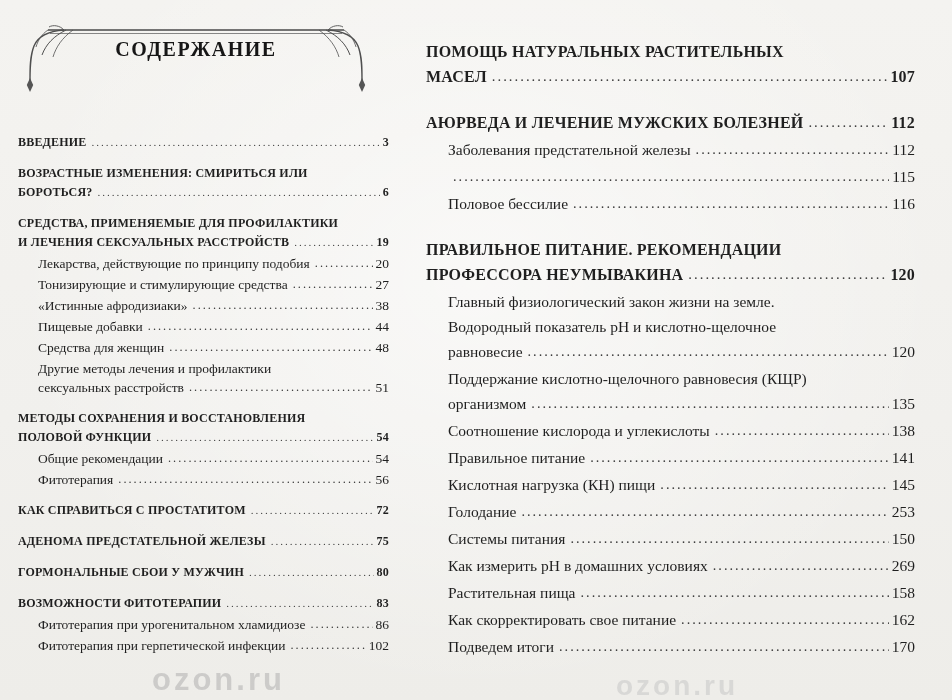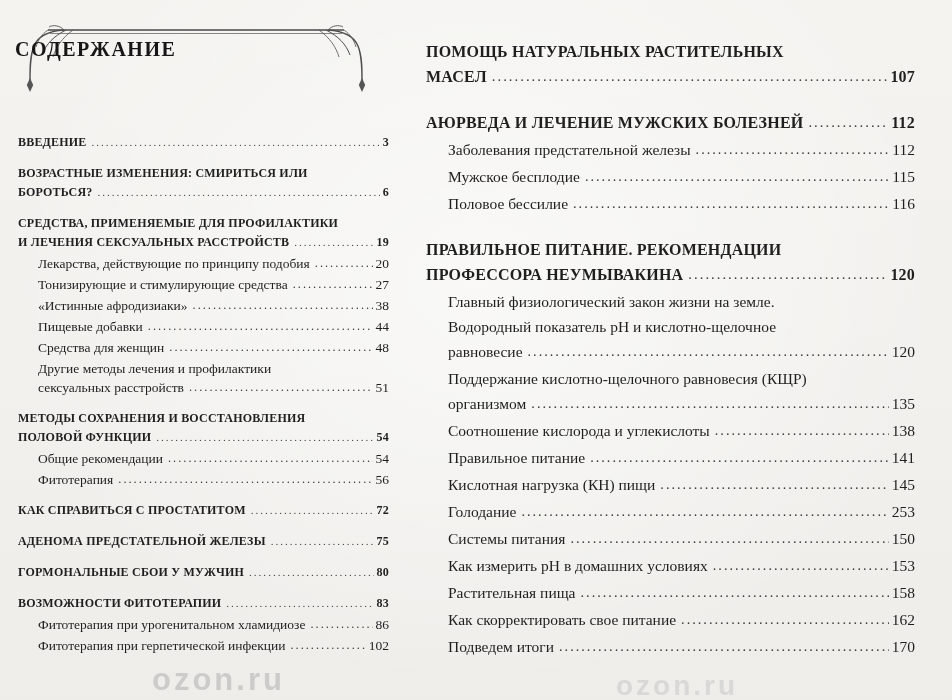--- a/index.html
+++ b/index.html
@@ -9,21 +9,21 @@
       radial-gradient(ellipse at 50% 40%, rgba(255,255,255,0.55), rgba(0,0,0,0) 70%),
       linear-gradient(180deg, #f4f3f0 0%, #f1f0ed 60%, #eeede9 100%);
     font-family:"Liberation Serif", serif;
     color:#1f1f1f;
   }
 
   
   .ornament { position:absolute; left:12px; top:20px; width:368px; height:78px; }
   .page-title {
     position:absolute; left:15px; top:38px; width:362px;
-    text-align:left; font-weight:bold; font-size:20px; letter-spacing:1.5px;
+    text-align:center; font-weight:bold; font-size:20px; letter-spacing:1.5px;
     color:#161616;
   }
 
   
   .col { position:absolute; }
   .col-left  { left:18px;  top:133px; width:371px; font-size:13.5px; line-height:19px; }
   .col-right { left:426px; top:39px;  width:489px; font-size:15.5px; line-height:25px; }
 
   .entry { }
   .col-left  .entry.main { font-weight:bold; margin-top:12px; letter-spacing:.2px; font-size:12px; }
@@ -248,21 +248,20 @@
 
     <div class="entry sub">
       <div class="row">
           <span class="lbl">Заболевания предстательной железы</span>
           <span class="dots"></span>
           <span class="pg">112</span>
         </div>
     </div>
     <div class="entry sub">
       <div class="row">
-          <span class="lbl">Мужское бесплодие</span>
           <span class="dots"></span>
           <span class="pg">115</span>
         </div>
     </div>
     <div class="entry sub">
       <div class="row">
           <span class="lbl">Половое бессилие</span>
           <span class="dots"></span>
           <span class="pg">116</span>
         </div>
@@ -328,21 +327,21 @@
       <div class="row">
           <span class="lbl">Системы питания</span>
           <span class="dots"></span>
           <span class="pg">150</span>
         </div>
     </div>
     <div class="entry sub">
       <div class="row">
           <span class="lbl">Как измерить pH в домашних условиях</span>
           <span class="dots"></span>
-          <span class="pg">153</span>
+          <span class="pg">269</span>
         </div>
     </div>
     <div class="entry sub">
       <div class="row">
           <span class="lbl">Растительная пища</span>
           <span class="dots"></span>
           <span class="pg">158</span>
         </div>
     </div>
     <div class="entry sub">

